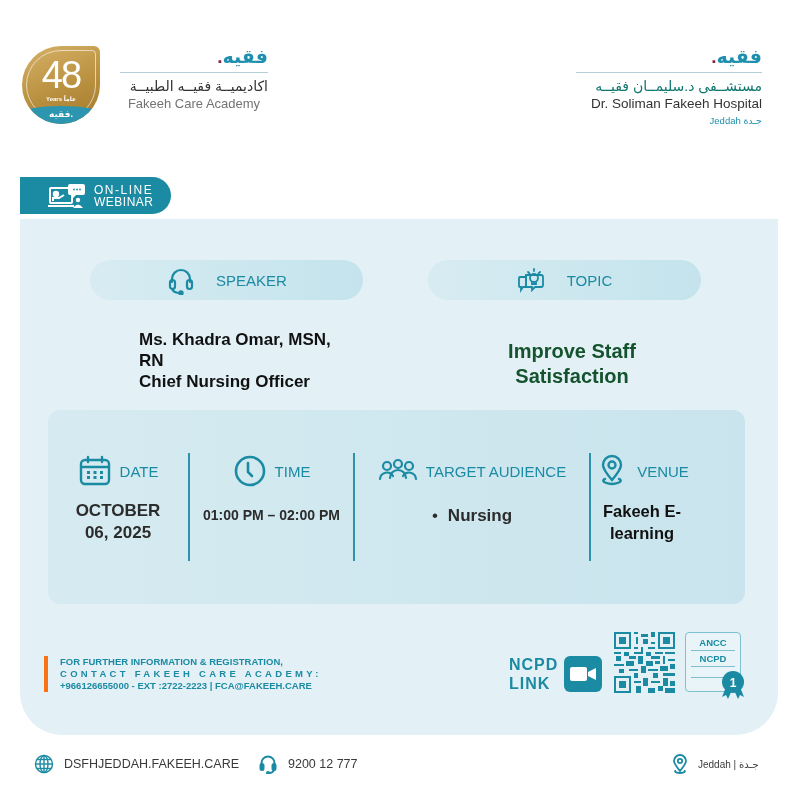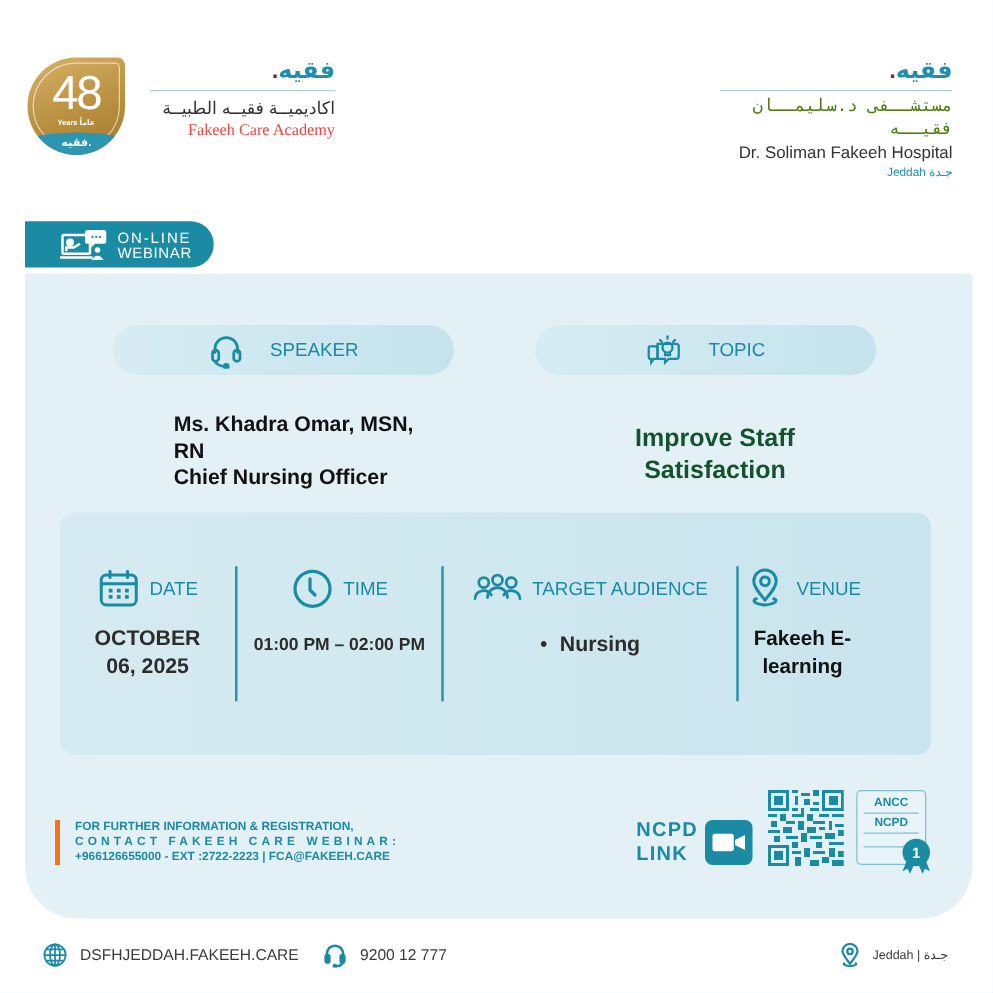--- a/index.html
+++ b/index.html
@@ -18,24 +18,24 @@
   .badge48 .ring { position: absolute; left: 4px; top: 4px; right: 4px; bottom: 4px; border: 1px solid rgba(255,255,255,0.6); border-radius: 50%; border-top-right-radius: 4px; }
   .badge48 .num { position: absolute; left: 0; right: 0; top: 8px; text-align: center; color: #fff; font-family: "Liberation Sans", sans-serif; font-size: 38px; font-weight: 300; letter-spacing: -2px; }
   .badge48 .yrs { position: absolute; left: 0; right: 0; top: 49px; text-align: center; color: #fff; font-size: 6px; font-weight: bold; }
   .badge48 .foot { position: absolute; left: 0; right: 0; bottom: 0; height: 18px; background: #2c95b0; color: #fff; text-align: center; font-size: 9px; font-weight: bold; line-height: 16px; border-radius: 50% 50% 0 0 / 40% 40% 0 0; }
 
   .academy { position: absolute; left: 120px; top: 46px; width: 148px; text-align: right; }
   .brand-ar { color: #1e8fad; font-size: 19px; font-weight: bold; line-height: 22px; }
   .brand-ar .dot { color: #8a1f47; }
   .rule { height: 1px; background: #b5cfd9; margin: 4px 0 4px 0; }
   .academy .ar { font-size: 14px; color: #333; line-height: 18px; text-align: right; }
-  .academy .en { font-size: 13px; color: #ef4444; line-height: 18px; text-align: right; font-family: Liberation Serif, serif; }
+  .academy .en { font-size: 13px; color: #737373; line-height: 18px; text-align: center; }
 
   .hospital { position: absolute; right: 32px; top: 46px; width: 186px; text-align: right; }
-  .hospital .ar { font-size: 14px; color: #4d7c0f; line-height: 18px; font-family: Liberation Mono, monospace; }
+  .hospital .ar { font-size: 14px; color: #0f766e; line-height: 18px; }
   .hospital .en { font-size: 13.5px; color: #333; line-height: 18px; }
   .hospital .city { font-size: 9.5px; color: #1e8fad; line-height: 16px; }
 
   
   .webinar-tab {
     position: absolute; left: 20px; top: 177px; width: 151px; height: 37px;
     background: #1b8aa3; border-radius: 0 19px 19px 0; color: #fff;
     display: flex; align-items: center; padding-left: 28px;
   }
   .webinar-tab .ic { width: 38px; height: 28px; margin-right: 8px; }
@@ -249,21 +249,21 @@
       </div>
       <div class="val">
         <div>Fakeeh E-</div>
         <div>learning</div>
       </div>
     </div>
   </div>
 
   <div class="contact">
     <div>FOR FURTHER INFORMATION &amp; REGISTRATION,</div>
-    <div class="l2">CONTACT FAKEEH CARE WEBINAR:</div>
+    <div class="l2">CONTACT FAKEEH CARE ACADEMY:</div>
     <div>+966126655000 - EXT :2722-2223  |  FCA@FAKEEH.CARE</div>
   </div>
 
   <div class="scan">
     <div>NCPD</div>
     <div>LINK</div>
   </div>
   <div class="cam">
     <svg viewBox="0 0 38 36" width="38" height="36">
       <rect x="6" y="11" width="17" height="14" rx="2" fill="#fff"></rect>

